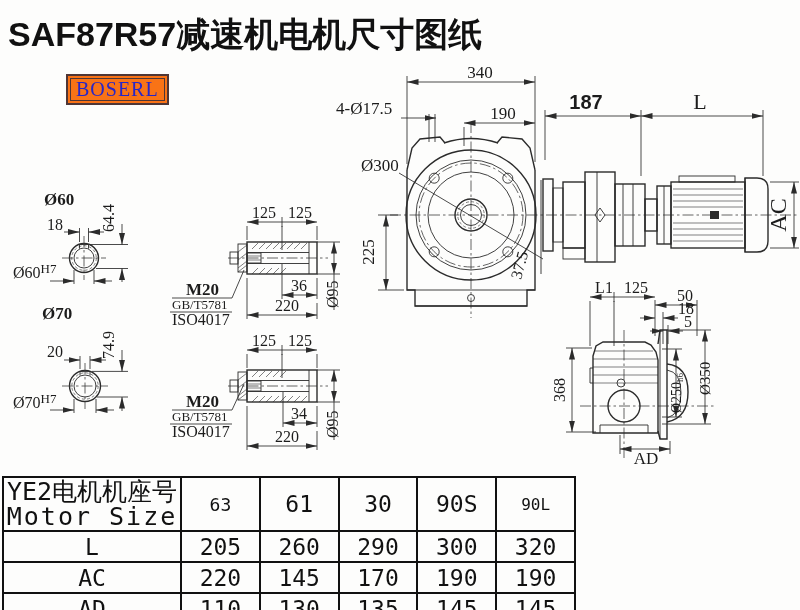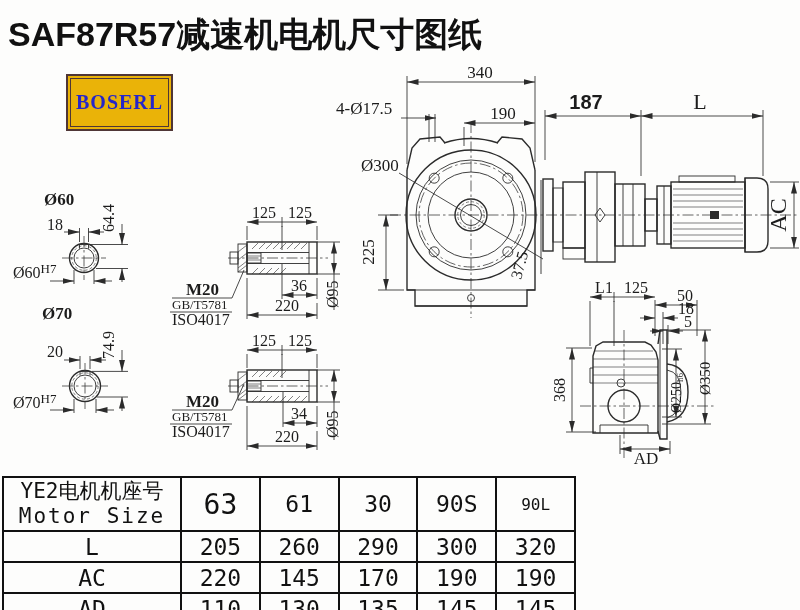--- a/index.html
+++ b/index.html
@@ -2,42 +2,42 @@
 <html><head>
 <meta charset="utf-8">
 <style>
   html,body{margin:0;padding:0;}
   body{width:800px;height:610px;background:#fdfdfc;position:relative;overflow:hidden;
        font-family:"Liberation Sans",sans-serif;}
   .stage{position:absolute;left:0;top:12px;width:647px;height:610px;}
   .title{position:absolute;left:8px;top:0px;font-size:34px;font-weight:700;color:#111;
          letter-spacing:0px;white-space:nowrap;}
   .logo{position:absolute;left:66px;top:62px;border:2px solid #4f3636;outline:1px solid #4f3636;
-        outline-offset:-5px;padding:15px 8px;background:#eab308;font-weight:bold;}
+        outline-offset:-5px;padding:2px 8px;background:#f97316;}
   .logo span{color:#2626c9;font-family:"Liberation Serif",serif;font-size:20px;letter-spacing:1px;}
   svg{position:absolute;left:0;top:0;}
   
   .ol{stroke:#2b2b2b;stroke-width:1.4;fill:none}      
   .tl{stroke:#2b2b2b;stroke-width:0.9;fill:none}      
   .dl{stroke:#2b2b2b;stroke-width:0.85;fill:none}     
   .cl{stroke:#3c3c3c;stroke-width:0.8;fill:none;stroke-dasharray:11 3 2.5 3} 
   .hz{stroke:#2b2b2b;stroke-width:0.6;fill:none}      
   text{fill:#1c1c1c}
   .dt{font-family:"Liberation Serif",serif;font-size:16px}
   .dt2{font-family:"Liberation Serif",serif;font-size:17px}
   .dtb{font-family:"Liberation Serif",serif;font-size:17px;font-weight:700}
   .dbig{font-family:"Liberation Sans",sans-serif;font-size:20px;font-weight:700}
   .dL{font-family:"Liberation Serif",serif;font-size:22px}
   .dAC{font-family:"Liberation Serif",serif;font-size:24px}
   .dsm{font-family:"Liberation Serif",serif;font-size:13px}
   
   .spec{position:absolute;left:2px;top:464px;width:574px;border-collapse:collapse;
         table-layout:fixed;font-family:"DejaVu Sans Mono","Liberation Mono",monospace;color:#111;}
   .spec td{border:2px solid #111;text-align:center;vertical-align:middle;padding:0;}
-  .spec .hdr{font-size:21px;line-height:25px;}
+  .spec .hdr{font-size:25px;line-height:25px;}
   .spec .num{font-size:23px;height:29px;}
   .spec .c0{width:176px;}
 </style>
 </head>
 <body>
 
 <div class="stage">
 
   <div class="title">SAF87R57减速机电机尺寸图纸</div>
   <div class="logo">
@@ -379,21 +379,21 @@
     </g>
   </svg>
 
   <table class="spec">
     <tbody>
         <tr>
       <td class="c0 hdr" style="height:52px">
         <div>YE2电机机座号</div>
         <div style="letter-spacing:2px">Motor Size</div>
       </td>
-      <td style="font-size:28px">63</td>
+      <td style="font-size:18px">63</td>
       <td style="font-size:23px">61</td>
       <td style="font-size:23px">30</td>
       <td style="font-size:23px">90S</td>
       <td style="font-size:16px">90L</td>
     </tr>
     <tr>
       <td class="num">L</td>
       <td class="num">205</td>
       <td class="num">260</td>
       <td class="num">290</td>

